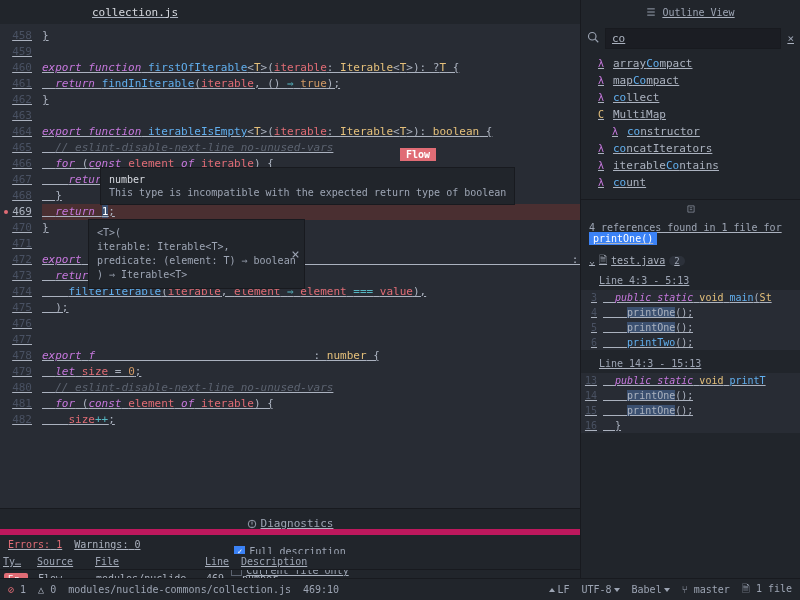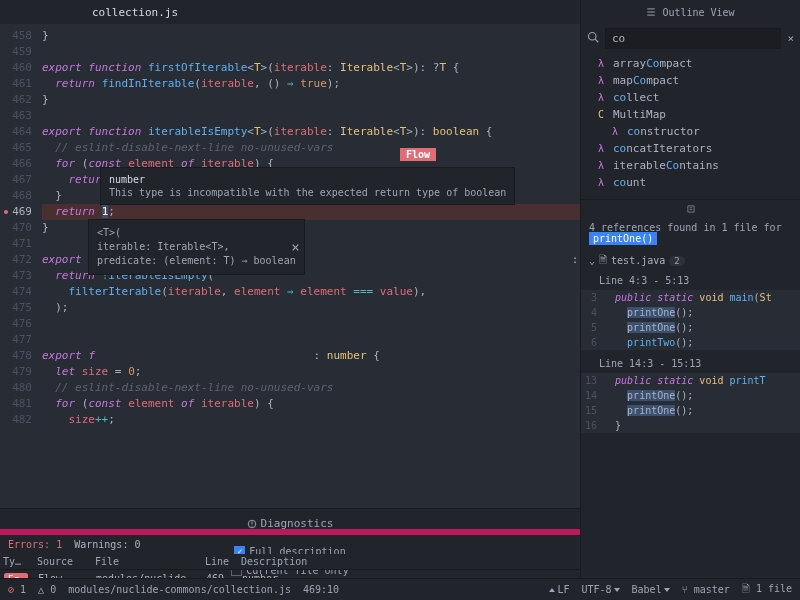--- a/index.html
+++ b/index.html
@@ -6,21 +6,21 @@
 body {
   font-family: "Menlo", "Consolas", monospace;
   font-size: 11px;
   background: #282c34;
   color: #abb2bf;
   width: 800px;
   height: 600px;
   overflow: hidden;
   position: relative;
 }
-.main-area { display: flex; height: 600px; }
+.main-area { display: flex; height: 600px; text-decoration: underline; }
 .editor-pane { flex: 1; display: flex; flex-direction: column; min-width: 0; position: relative; }
 .tab-bar { height: 24px; background: #21252b; display: flex; align-items: center; padding-left: 80px; }
 .tab { color: #d7dae0; font-size: 11px; padding: 0 12px; }
 .code-area { flex: 1; display: flex; overflow: hidden; position: relative; background: #282c34; }
 .gutter { width: 42px; text-align: right; padding-right: 10px; color: #495162; user-select: none; font-size: 11px; line-height: 16px; padding-top: 4px; flex-shrink: 0; }
 .gutter .ln { height: 16px; }
 .gutter .ln.active { color: #abb2bf; }
 .gutter .ln.marker::before { content: ""; display: inline-block; width: 4px; height: 4px; background: #e06c75; border-radius: 50%; margin-right: 4px; vertical-align: middle; }
 .code { flex: 1; font-size: 11px; line-height: 16px; padding-top: 4px; white-space: pre; overflow: hidden; }
 .code .line { height: 16px; }
@@ -130,20 +130,21 @@
       <div class="flow-badge">Flow</div>
       <div class="tooltip1">
         <div class="tt-title">number</div>
         <div>This type is incompatible with the expected return type of boolean</div>
       </div>
       <div class="tooltip2">
         <div id="tt2">
             <div>&lt;T&gt;(</div>
             <div>  iterable: Iterable&lt;T&gt;,</div>
             <div>  predicate: (element: T) ⇒ boolean</div>
+            <div>) ⇒ Iterable&lt;T&gt;</div>
           </div>
         <span class="close">×</span>
       </div>
     </div>
 
     <div class="diag-panel">
       <div class="diag-head">
         <span class="spacer"></span>
         <span class="diag-title">
           <svg viewBox="0 0 16 16">

